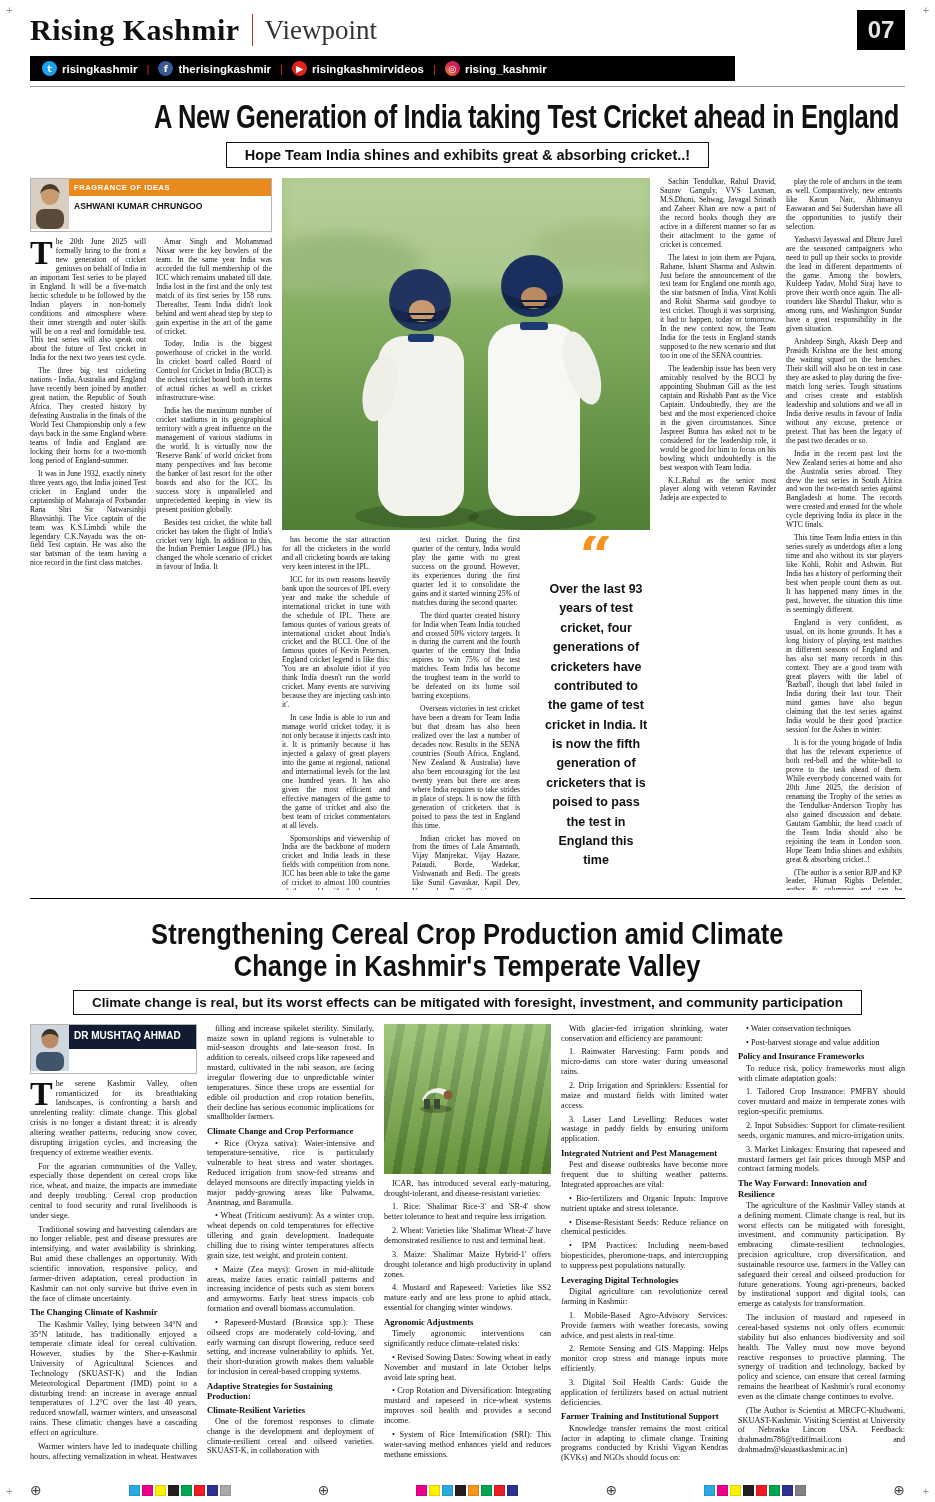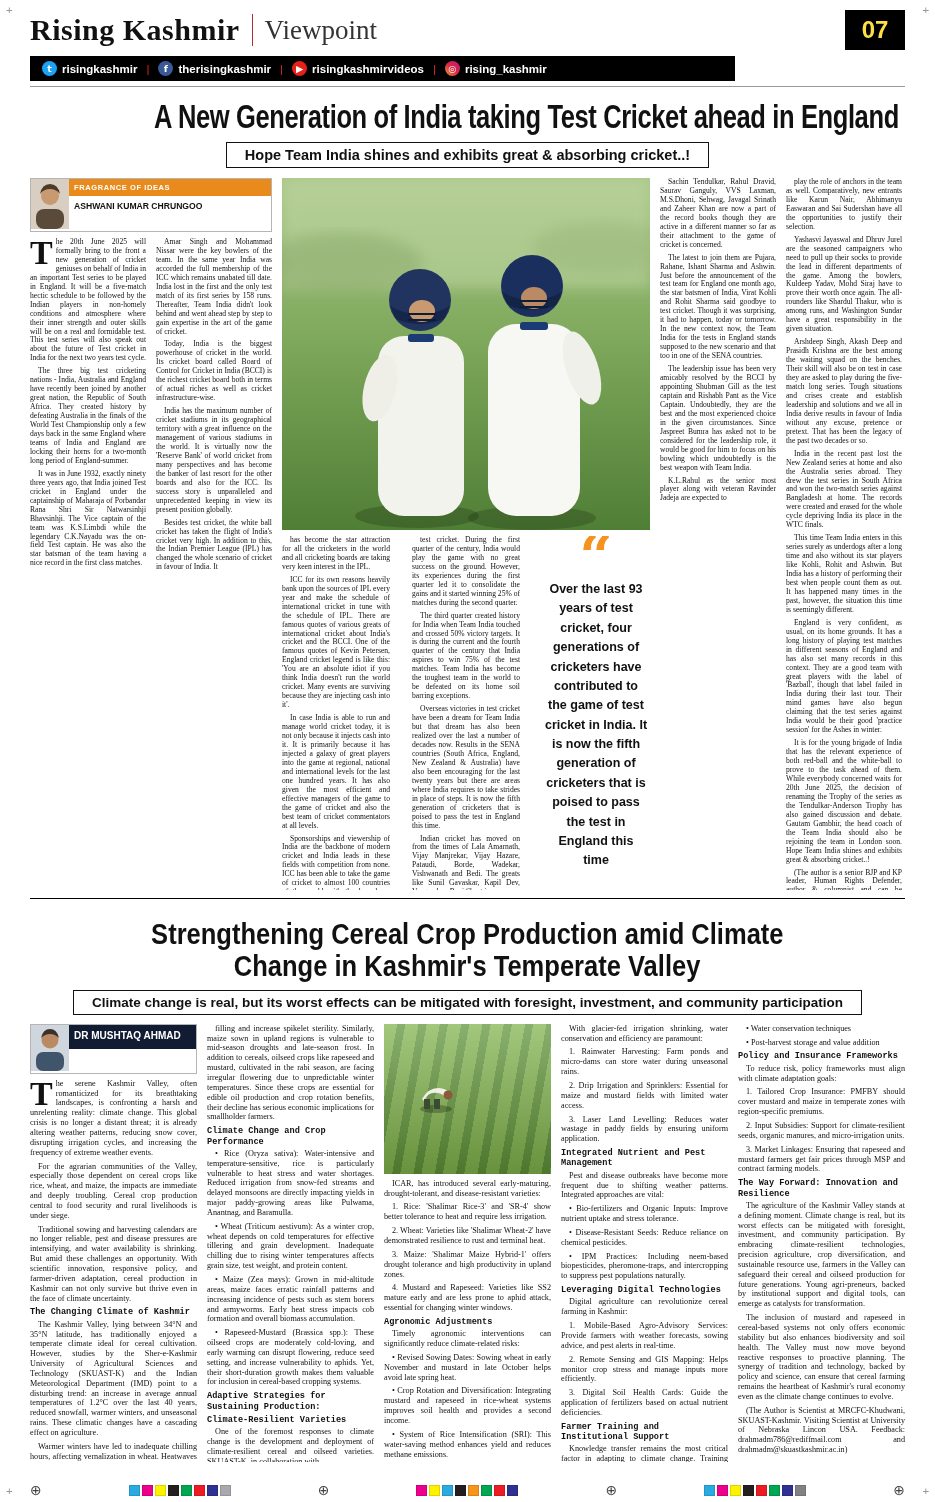--- a/index.html
+++ b/index.html
@@ -9,42 +9,42 @@
   .crop.tl{top:4px;left:6px}.crop.tr{top:4px;right:6px}.crop.bl{bottom:4px;left:6px}.crop.br{bottom:4px;right:6px}
 
   
   header{margin:10px 30px 0;border-bottom:1px solid #9a9a9a;padding-bottom:5px;}
   .mast-row{display:flex;align-items:center;}
   .masthead{font-size:30px;font-weight:bold;letter-spacing:.5px;text-align:right;}
   .mast-div{width:1px;height:32px;background:#b03030;margin:0 12px;}
   .section-name{font-size:27px;color:#333;}
   .dateline{background:#d6252b;color:#fff;font-family:"Liberation Sans",sans-serif;font-weight:bold;
             font-size:13px;padding:7px 16px;border-radius:3px;margin-left:22px;}
-  .pageno{margin-left:auto;background:#000;color:#fde047;font-family:"Liberation Sans",sans-serif;
-          font-weight:bold;font-size:24px;width:60px;height:40px;display:flex;align-items:center;justify-content:center;}
+  .pageno{margin-left:auto;background:#000;color:#e5e5e5;font-family:"Liberation Sans",sans-serif;
+          font-weight:bold;font-size:24px;width:48px;height:40px;display:flex;align-items:center;justify-content:center;}
   .social-bar{margin-top:6px;width:705px;height:25px;background:#000;color:#fff;display:flex;align-items:center;
               gap:9px;padding:0 12px;font-family:"Liberation Sans",sans-serif;font-size:11.5px;font-weight:bold;box-sizing:border-box;}
   .social-item{display:inline-flex;align-items:center;gap:5px;cursor:pointer;}
   .sic{width:15px;height:15px;border-radius:50%;display:inline-flex;align-items:center;justify-content:center;
        font-size:9.5px;color:#fff;font-family:"DejaVu Sans",sans-serif;font-weight:bold;}
   .ic-tw{background:#1da1f2}.ic-fb{background:#3b5998}.ic-yt{background:#e62117}
   .ic-ig{background:linear-gradient(45deg,#f09433,#dc2743,#bc1888)}
   .sep{color:#d6252b;font-weight:normal;}
 
   
   .a1{margin:0 30px;}
   h1{margin:10px 0 2px;text-align:center;font-family:"Liberation Sans",sans-serif;font-weight:bold;
      font-size:34px;white-space:nowrap;}
   .squeeze{display:inline-block;transform:scale(.75,1);transform-origin:center;letter-spacing:-.5px;}
   .subtitle-box{border:1.5px solid #111;display:table;margin:6px auto 10px;padding:4px 18px;
                 font-weight:bold;font-size:14.5px;font-family:"Liberation Sans",sans-serif;}
   .a1-body{display:flex;gap:10px;height:712px;}
   .col{font-size:7.6px;line-height:1.18;text-align:justify;overflow:hidden;}
   .col p{margin:0 0 4px;text-indent:8px;}
-  .col p.subhead{font-family:Liberation Mono, monospace;font-weight:bold;font-size:8.6px;
+  .col p.subhead{font-family:Liberation Serif, serif;font-weight:bold;font-size:8.6px;
                  text-indent:0;text-align:left;margin:3px 0 2px;}
   .dropcap-col p:first-child{text-indent:0;}
   .dropcap-col p:first-child::first-letter{float:left;font-size:34px;line-height:27px;
                  padding:1px 3px 0 0;font-weight:bold;}
   .a1-left{width:242px;display:flex;flex-direction:column;}
   .authorbox{display:flex;height:52px;border:1px solid #b5b5b5;margin-bottom:6px;}
   .authphoto{width:38px;height:100%;flex:none;}
   .authmeta{flex:1;display:flex;flex-direction:column;}
   .tagline{background:#e98a1d;color:#fff;font-size:7.5px;font-weight:bold;
            font-family:"Liberation Sans",sans-serif;padding:4px 5px;letter-spacing:.6px;}

